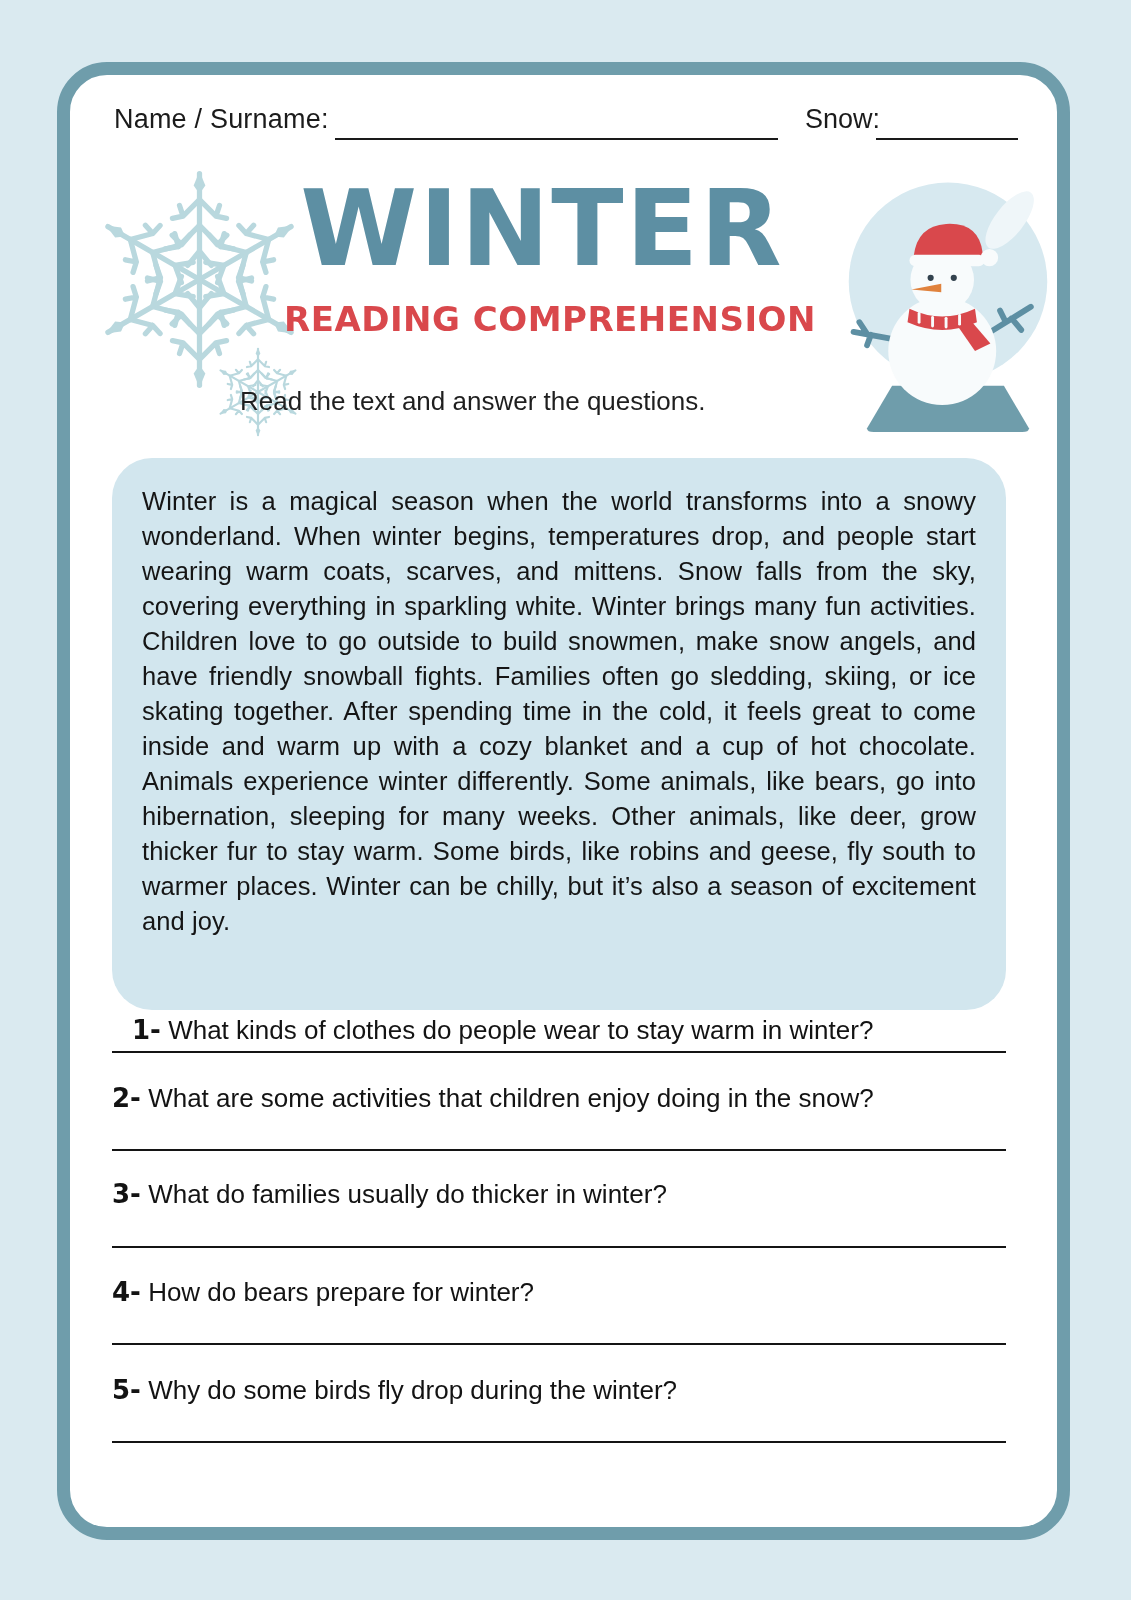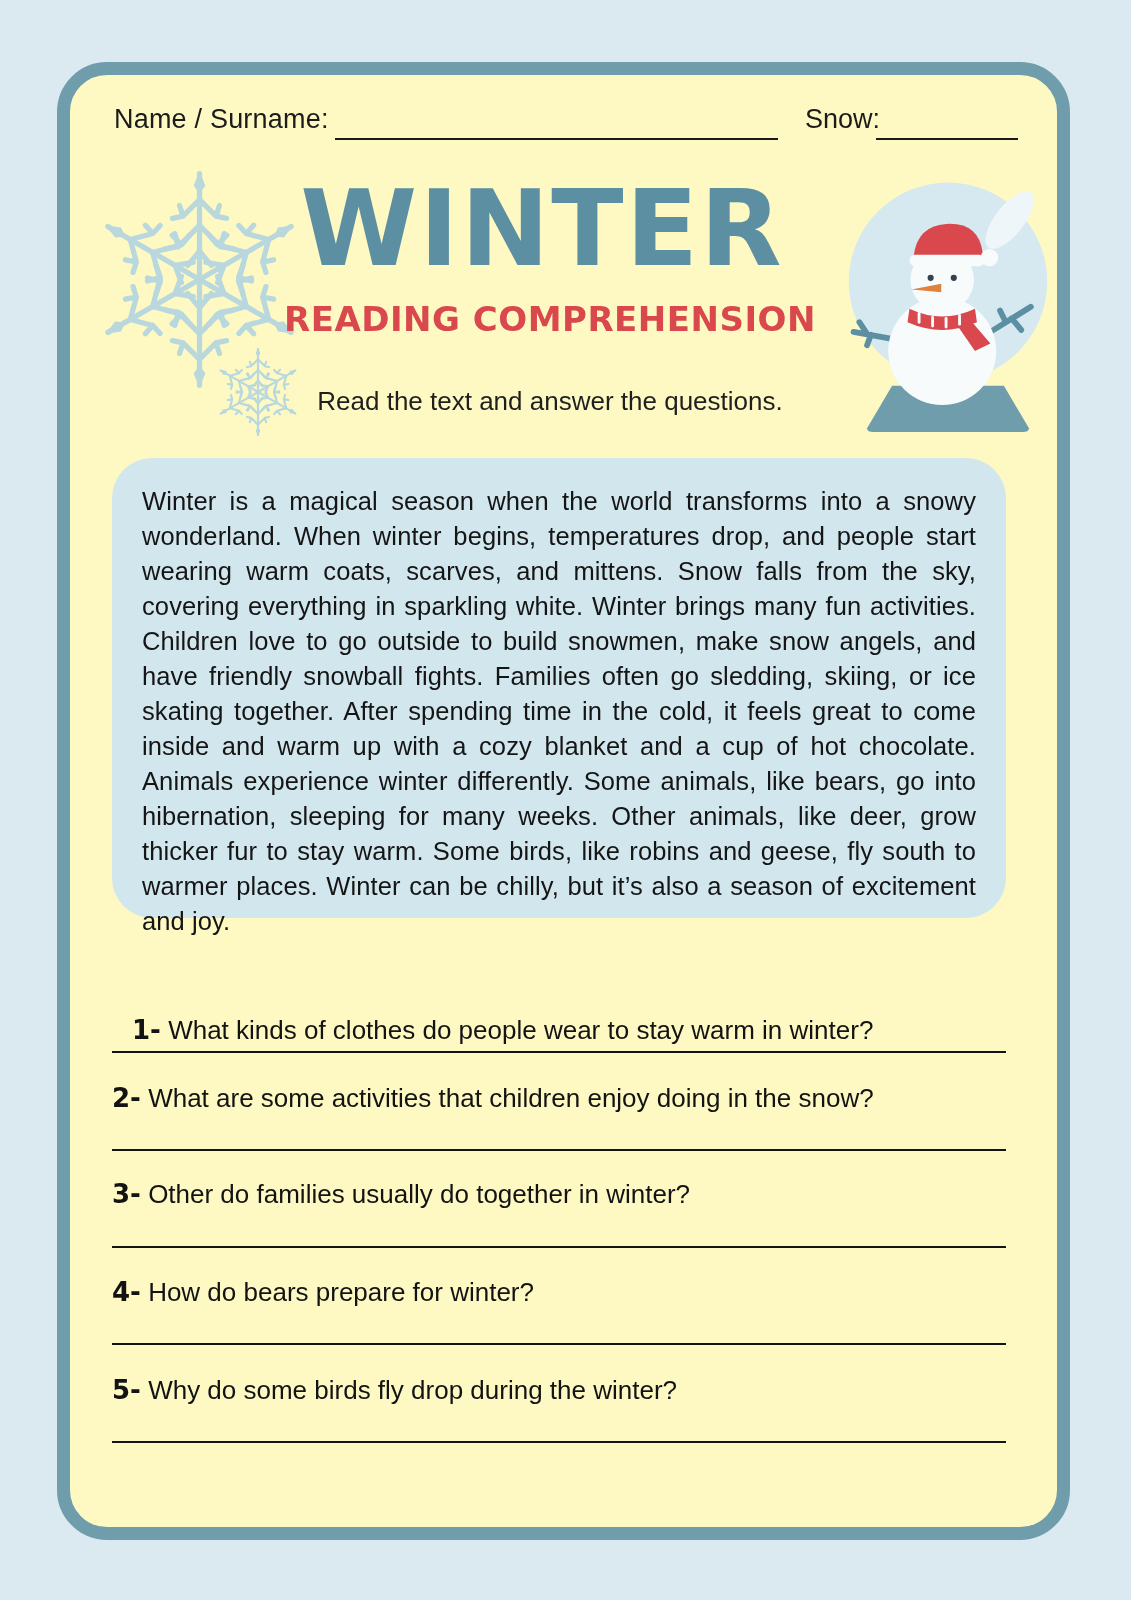--- a/index.html
+++ b/index.html
@@ -7,21 +7,21 @@
     width:1131px;height:1600px;
     background:#daeaf0;
     position:relative;
     font-family:"Liberation Sans", sans-serif;
     overflow:hidden;
   }
   .card{
     position:absolute;left:57px;top:62px;
     width:1013px;height:1478px;
     box-sizing:border-box;
-    background:#fef9c3;
+    background:#ffffff;
     border:13px solid #6f9dab;
     border-radius:50px;
   }
   
   .name-label{
     position:absolute;left:44px;top:29px;
     font-size:27px;color:#1b1b1b;letter-spacing:0.2px;
   }
   .name-line{
     position:absolute;left:265px;top:30px;width:443px;height:33px;
@@ -42,26 +42,26 @@
   .title{
     font-size:106px;line-height:1.1;font-weight:bold;
     color:#5d8fa3;letter-spacing:2px;
     font-family:"DejaVu Sans", sans-serif;
   }
   .subtitle-wrap{position:absolute;left:170px;top:224px;width:620px;text-align:center;}
   .subtitle{
     font-size:34px;font-weight:bold;color:#d9484c;letter-spacing:0.5px;
     font-family:"DejaVu Sans", sans-serif;
   }
-  .instruction-wrap{position:absolute;left:170px;top:311px;width:620px;text-align:center;}
+  .instruction-wrap{position:absolute;left:170px;top:311px;width:620px;text-align:left;}
   .instruction{font-size:26px;color:#1f1f1f;}
   .globe{position:absolute;left:772px;top:90px;width:212px;height:272px;}
   
   .passage{
-    position:absolute;left:42px;top:383px;width:894px;height:460px;
+    position:absolute;left:42px;top:383px;width:894px;height:552px;
     box-sizing:border-box;
     background:#d2e6ee;border-radius:40px;
     padding:26px 30px 24px 30px;
   }
   .passage-text{
     font-size:25.5px;line-height:35px;color:#151515;
     text-align:justify;letter-spacing:0.1px;
   }
   
   .q-row{position:absolute;left:42px;width:894px;font-size:26px;color:#131313;}
@@ -162,21 +162,21 @@
   <div class="answer-line l1"></div>
 
   <div class="q-row q2">
     <span class="q-num">2-</span>
     <span>What are some activities that children enjoy doing in the snow?</span>
   </div>
   <div class="answer-line l2"></div>
 
   <div class="q-row q3">
     <span class="q-num">3-</span>
-    <span>Other do families usually do together in winter?</span>
+    <span>What do families usually do thicker in winter?</span>
   </div>
   <div class="answer-line l3"></div>
 
   <div class="q-row q4">
     <span class="q-num">4-</span>
     <span>How do bears prepare for winter?</span>
   </div>
   <div class="answer-line l4"></div>
 
   <div class="q-row q5">

